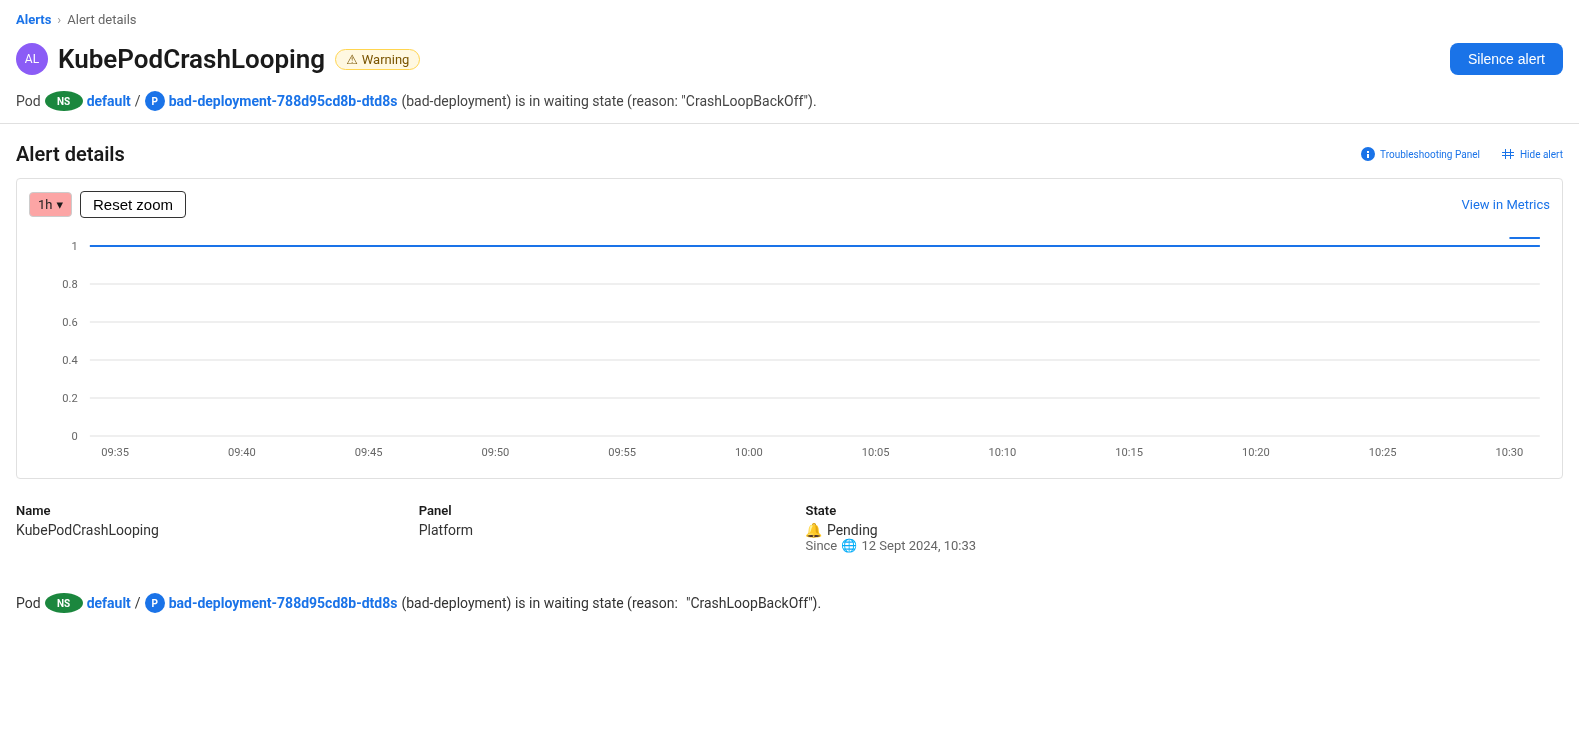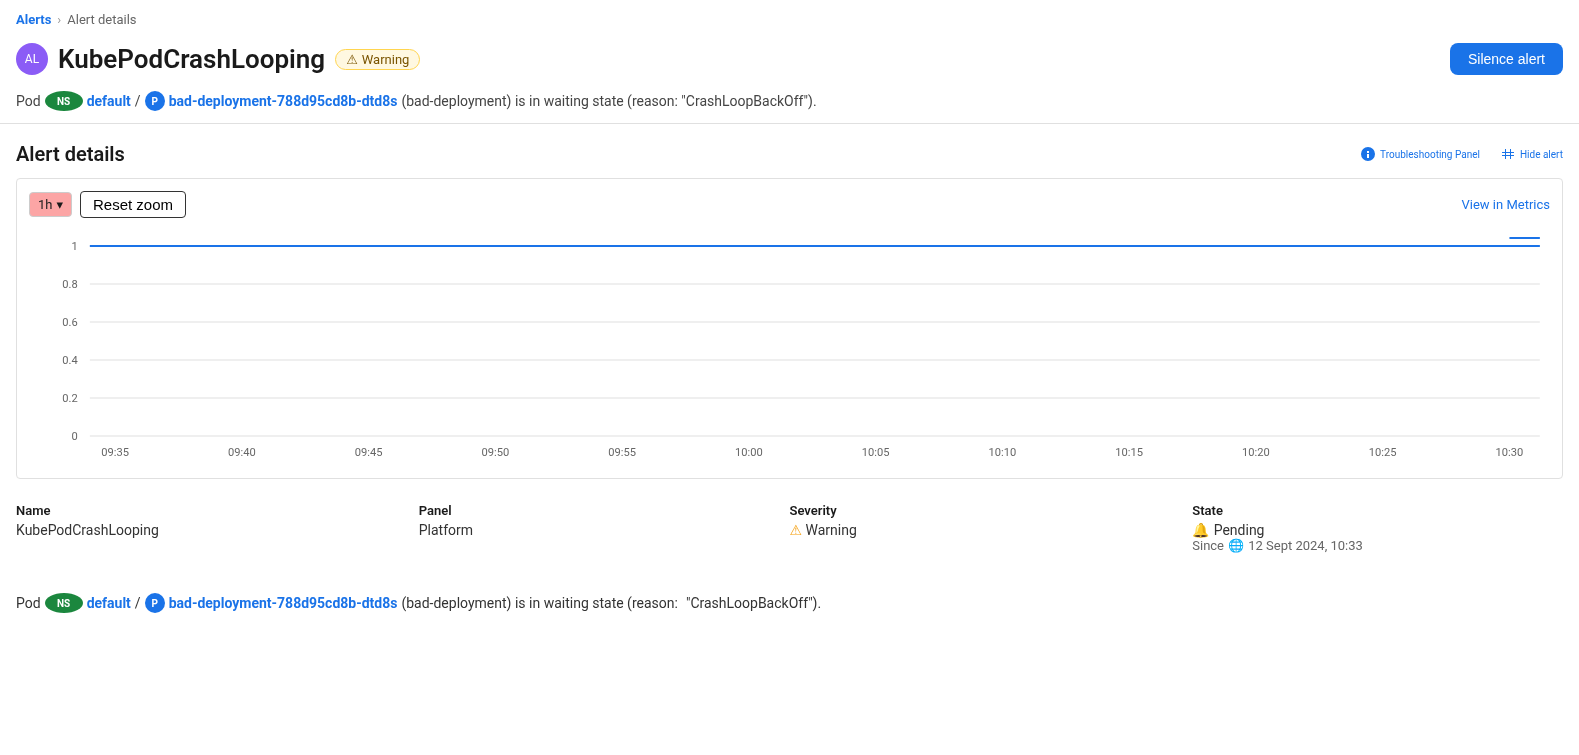--- a/index.html
+++ b/index.html
@@ -162,27 +162,20 @@
   <div class="detail-section">
     <div class="detail-label">Name</div>
     <div class="detail-value">KubePodCrashLooping</div>
   </div>
 
   <div class="state-section">
     <div class="detail-label">Panel</div>
     <div class="detail-value">Platform</div>
   </div>
 
-  <div class="detail-section">
-    <div class="detail-label">Severity</div>
-    <div class="detail-value">
-      <span style="color:#f59e0b;">⚠</span>
-      <span>Warning</span>
-    </div>
-  </div>
 
   <div class="state-section">
     <div class="detail-label">State</div>
     <div class="detail-value pending-icon">
       <span>🔔</span>
       <span>Pending</span>
     </div>
     <div class="since-text">
       <span>Since</span>
       <span>🌐</span>

